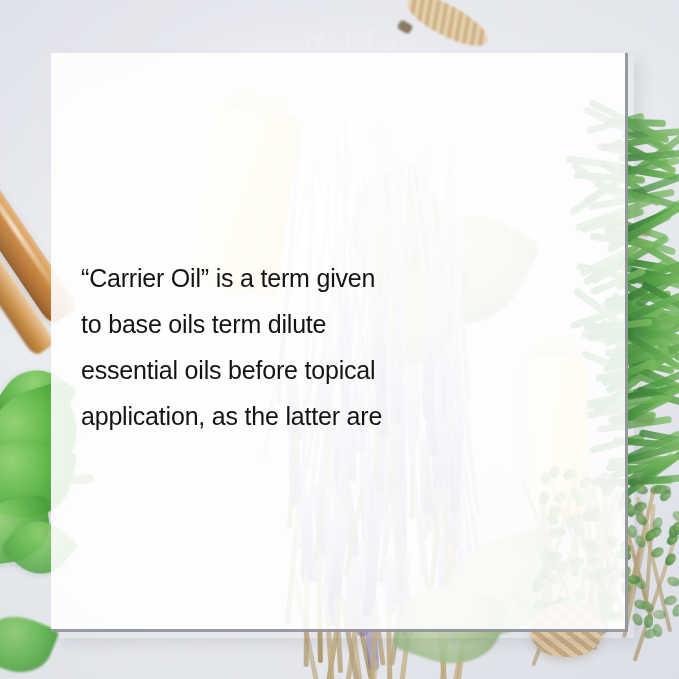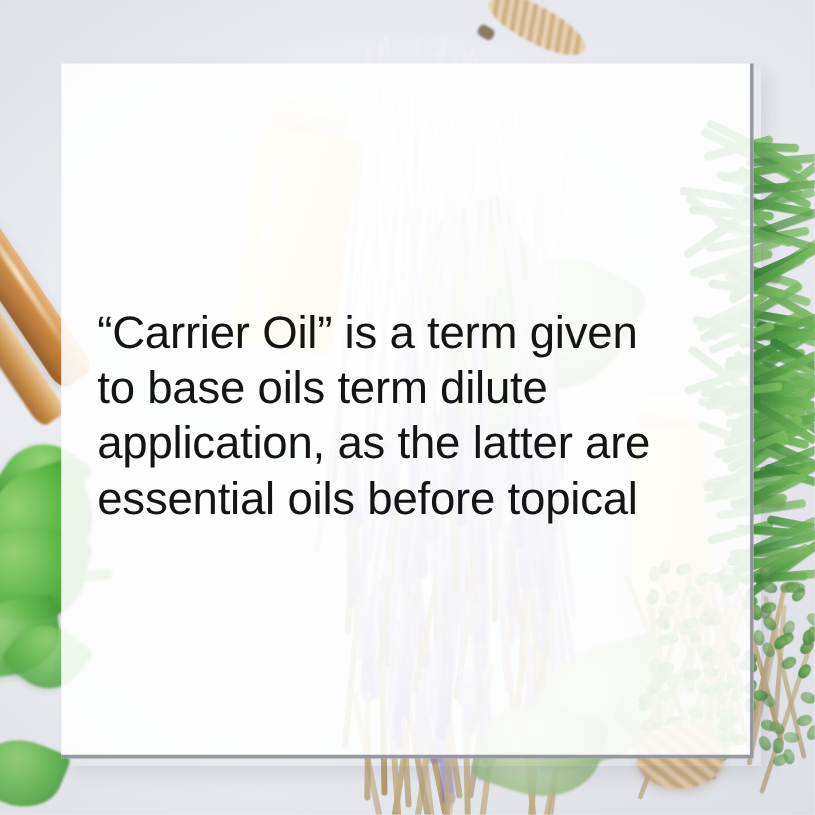--- a/index.html
+++ b/index.html
@@ -195,21 +195,21 @@
   .content{position:absolute;left:51px;top:53px;width:577px;height:579px;}
   .heading{
     position:absolute;left:24px;top:76px;
     font-family:"Liberation Sans",sans-serif;
     font-weight:700;font-size:45px;line-height:50px;
     letter-spacing:-0.6px;color:#0b0b0b;white-space:nowrap;
   }
   .body-text{
     position:absolute;left:30px;top:202px;width:530px;
     font-family:"Liberation Sans",sans-serif;
-    font-weight:400;font-size:38px;line-height:46px;
+    font-weight:400;font-size:25px;line-height:46px;
     letter-spacing:-0.2px;color:#141414;
   }
   .body-text .ln{display:block;white-space:nowrap;}
 </style>
 </head>
 <body>
 
 <div id="card">
 
   <div class="photo">
@@ -658,18 +658,18 @@
   </div>
 
   <div class="panel-shadow"></div>
   <div class="panel"></div>
 
   <div class="content">
 
     <div class="body-text">
       <span class="ln">“Carrier Oil” is a term given</span>
       <span class="ln">to base oils term dilute</span>
+      <span class="ln">essential oils before topical</span>
       <span class="ln">application, as the latter are</span>
-      <span class="ln">essential oils before topical</span>
     </div>
   </div>
 
 </div>
 
 </body></html>

